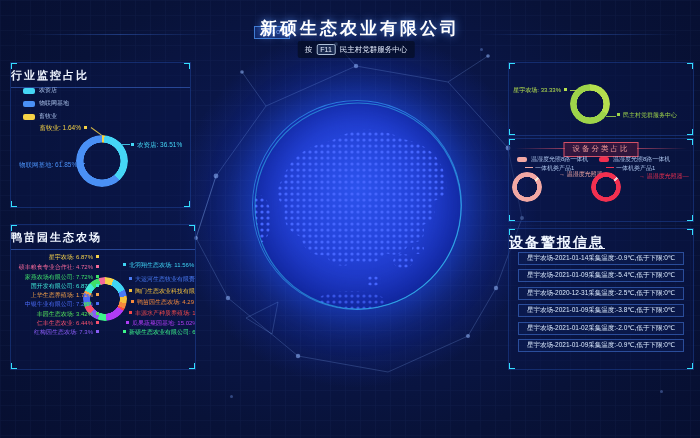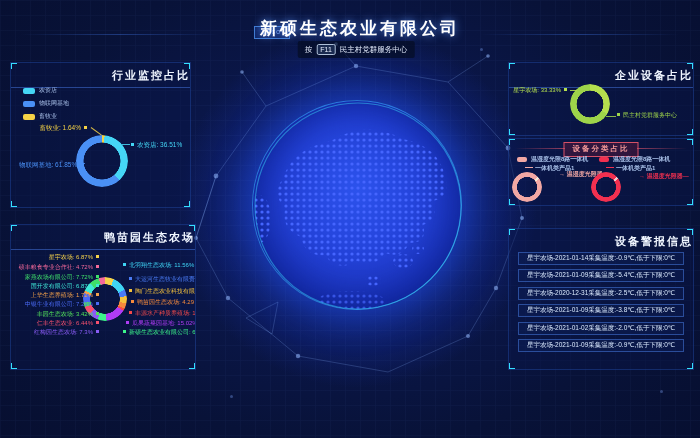--- a/index.html
+++ b/index.html
@@ -30,21 +30,21 @@
     background:rgba(40,60,100,.6); font-size:7px; }
   .hline-deco { position:absolute; height:1px; background:linear-gradient(90deg, rgba(70,130,255,0), rgba(70,130,255,.35), rgba(70,130,255,0)); }
 
   
   .panel { position:absolute; background:rgba(9,22,72,.42); border:1px solid rgba(45,95,205,.32); overflow:hidden; }
   .panel b { position:absolute; width:7px; height:7px; border:0 solid #35e0ff; }
   .panel b.tl { left:-1px; top:-1px; border-top-width:2px; border-left-width:2px; }
   .panel b.tr { right:-1px; top:-1px; border-top-width:2px; border-right-width:2px; }
   .panel b.bl { left:-1px; bottom:-1px; border-bottom-width:2px; border-left-width:2px; }
   .panel b.br { right:-1px; bottom:-1px; border-bottom-width:2px; border-right-width:2px; }
-  .ptitle { font-size:11px; font-weight:bold; text-align:right; letter-spacing:2px;
+  .ptitle { font-size:11px; font-weight:bold; text-align:left; letter-spacing:2px;
     padding:5px 0 4px; color:#f0f6ff; }
   .ptitle.u { border-bottom:1px solid rgba(70,120,230,.5); }
 
   
   .donut { position:absolute; border-radius:50%;
     -webkit-mask:radial-gradient(closest-side, transparent 66%, #000 68%);
     mask:radial-gradient(closest-side, transparent 66%, #000 68%); }
   .donut.thin { -webkit-mask:radial-gradient(closest-side, transparent 70%, #000 72%);
     mask:radial-gradient(closest-side, transparent 70%, #000 72%); }
 
@@ -203,29 +203,28 @@
     <div class="co mr" style="left: 118px; top: 85px; color: rgb(245, 74, 74);">丰源水产种质养殖场: 1.</div>
     <div class="co mr" style="left: 115px; top: 95px; color: rgb(176, 60, 245);">瓜果蔬菜园基地: 15.02%</div>
     <div class="co mr" style="left: 112px; top: 104px; color: rgb(60, 245, 138);">新硕生态农业有限公司: 6.87</div>
   </div>
 
   <div class="panel" style="left:508px;top:62px;width:186px;height:74px;">
     <b class="tl"></b>
       <b class="tr"></b>
       <b class="bl"></b>
       <b class="br"></b>
-    <div class="ptitle u">企业设备占比</div>
     <div class="donut" style="left: 61px; top: 21px; width: 40px; height: 40px; background: conic-gradient(rgb(181, 224, 78) 0deg, rgb(181, 224, 78) 119.988deg, rgb(158, 212, 74) 119.988deg, rgb(158, 212, 74) 360deg);"></div>
     <div class="co ml ra" style="left: 4px; top: 24px; width: 54px; color: rgb(181, 224, 78);">星宇农场: 33.33%</div>
     <i class="cline" style="left: 61px; top: 27px; width: 7px; color: rgb(181, 224, 78);"></i>
     <div class="co mr" style="left: 108px; top: 49px; color: rgb(158, 212, 74);">民主村党群服务中心</div>
     <i class="cline" style="left: 97px; top: 53px; width: 10px; color: rgb(158, 212, 74);"></i>
   </div>
 
-  <div class="panel" style="left:508px;top:138px;width:186px;height:68px;font-weight:bold;">
+  <div class="panel" style="left:508px;top:138px;width:186px;height:84px;">
     <b class="tl"></b>
       <b class="tr"></b>
       <b class="bl"></b>
       <b class="br"></b>
     <div class="cls-badge">设备分类占比</div>
     <i class="cls-line" style="left:6px;"></i>
     <i class="cls-line r" style="right:6px;"></i>
 
     <div class="litem" style="position:absolute;left:8px;top:16px;">
       <i class="sw" style="width: 10px; height: 5px; background: rgb(242, 168, 164);"></i>
@@ -252,21 +251,21 @@
       <span>→</span>
       <span>温湿度光照器—</span>
     </div>
   </div>
 
   <div class="panel" style="left:508px;top:228px;width:186px;height:142px;">
     <b class="tl"></b>
       <b class="tr"></b>
       <b class="bl"></b>
       <b class="br"></b>
-    <div class="ptitle" style="font-size:11px;">设备警报信息</div>
+    <div class="ptitle" style="font-size:14px;text-decoration:underline;">设备警报信息</div>
     <div class="alarm-list">
       <div class="alarm-row">星宇农场-2021-01-14采集温度:-0.9℃,低于下限:0℃</div>
       <div class="alarm-row">星宇农场-2021-01-09采集温度:-5.4℃,低于下限:0℃</div>
       <div class="alarm-row">星宇农场-2020-12-31采集温度:-2.5℃,低于下限:0℃</div>
       <div class="alarm-row">星宇农场-2021-01-09采集温度:-3.8℃,低于下限:0℃</div>
       <div class="alarm-row">星宇农场-2021-01-02采集温度:-2.0℃,低于下限:0℃</div>
       <div class="alarm-row">星宇农场-2021-01-09采集温度:-0.9℃,低于下限:0℃</div>
     </div>
   </div>
 

